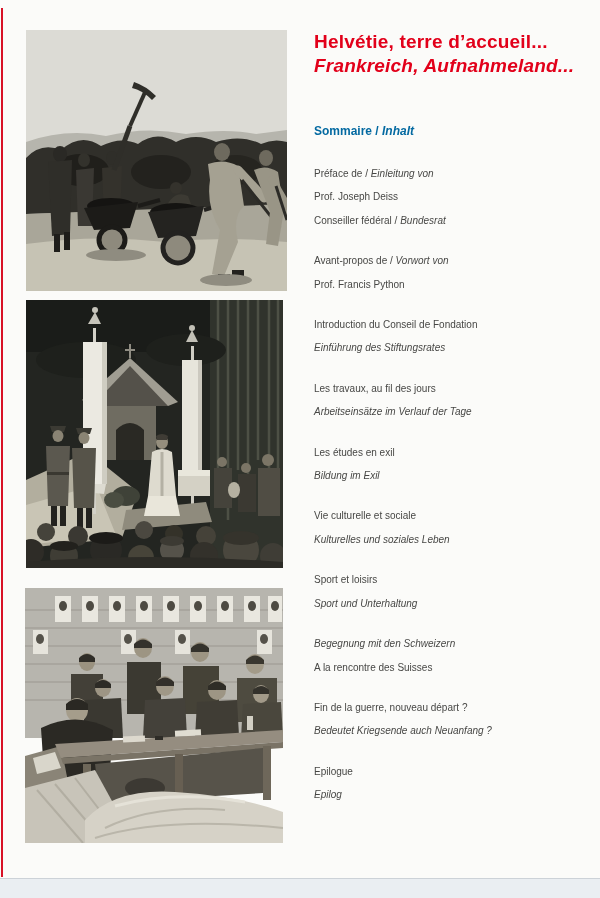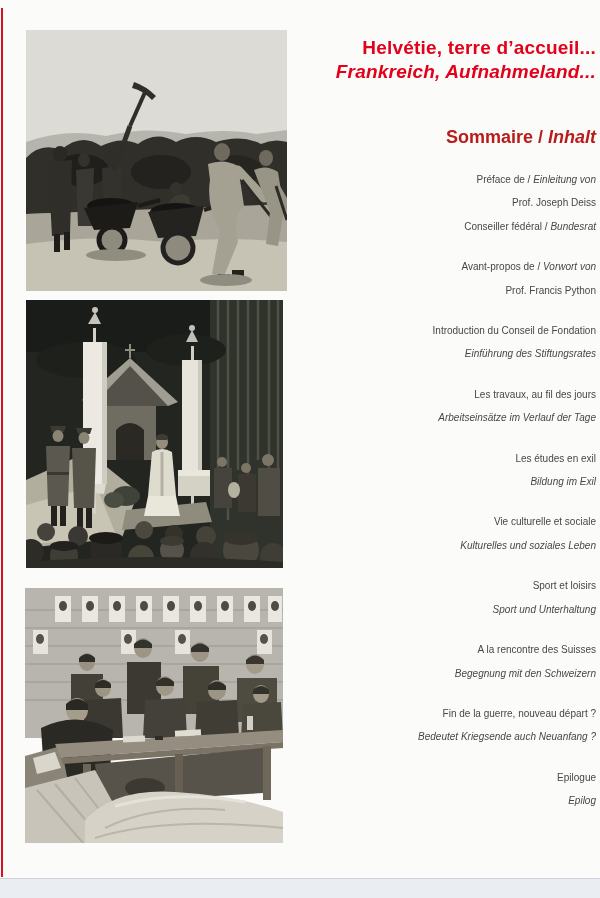--- a/index.html
+++ b/index.html
@@ -9,26 +9,26 @@
     font-family:"Liberation Sans", sans-serif;
   }
   .red-edge { position:absolute; left:1px; top:8px; width:2px; height:869px; background:#d81126; }
 
   figure.photo { position:absolute; margin:0; padding:0; }
   figure.photo svg { display:block; width:100%; height:100%; }
   .p1 { left:26px; top:30px;  width:261px; height:261px; }
   .p2 { left:26px; top:300px; width:257px; height:268px; }
   .p3 { left:25px; top:588px; width:258px; height:255px; }
 
-  .content { position:absolute; left:314px; top:36px; width:282px; color:#434341;text-align:right; }
+  .content { position:absolute; left:314px; top:30px; width:282px; color:#434341; }
   .title { font-weight:bold; font-size:19px; line-height:24px; letter-spacing:0.2px; color:#e2001a; }
   .title .line { display:block; white-space:nowrap; }
   .title .de { font-style:italic; }
 
-  .toc-heading { font-size:18px; font-weight:bold; color:#b91c1c; margin:42px 0 0 0; line-height:22px; white-space:nowrap; }
+  .toc-heading { font-size:12px; font-weight:bold; color:#0369a1; margin:42px 0 0 0; line-height:22px; white-space:nowrap; }
   .toc-heading .it { font-style:italic; }
 
   .toc-list { list-style:none; margin:20px 0 0 0; padding:0; font-size:10px; line-height:23.4px; color:#474745; }
   .toc-entry { margin:0 0 17px 0; }
   .toc-line { white-space:nowrap; }
   .it { font-style:italic; }
 
   .bottom-band { position:absolute; left:0; bottom:0; width:600px; height:19px;
     background:#eaeef2; border-top:1px solid #ccd2d8; }
 </style>
@@ -323,22 +323,22 @@
         </li>
         <li class="toc-entry">
           <div class="toc-line"><span>Vie culturelle et sociale</span></div>
           <div class="toc-line"><span class="it">Kulturelles und soziales Leben</span></div>
         </li>
         <li class="toc-entry">
           <div class="toc-line"><span>Sport et loisirs</span></div>
           <div class="toc-line"><span class="it">Sport und Unterhaltung</span></div>
         </li>
         <li class="toc-entry">
+          <div class="toc-line"><span class="it">Begegnung mit den Schweizern</span></div>
           <div class="toc-line"><span>A la rencontre des Suisses</span></div>
-          <div class="toc-line"><span class="it">Begegnung mit den Schweizern</span></div>
         </li>
         <li class="toc-entry">
           <div class="toc-line"><span>Fin de la guerre, nouveau départ ?</span></div>
           <div class="toc-line"><span class="it">Bedeutet Kriegsende auch Neuanfang ?</span></div>
         </li>
         <li class="toc-entry">
           <div class="toc-line"><span>Epilogue</span></div>
           <div class="toc-line"><span class="it">Epilog</span></div>
         </li>
       </ul>

